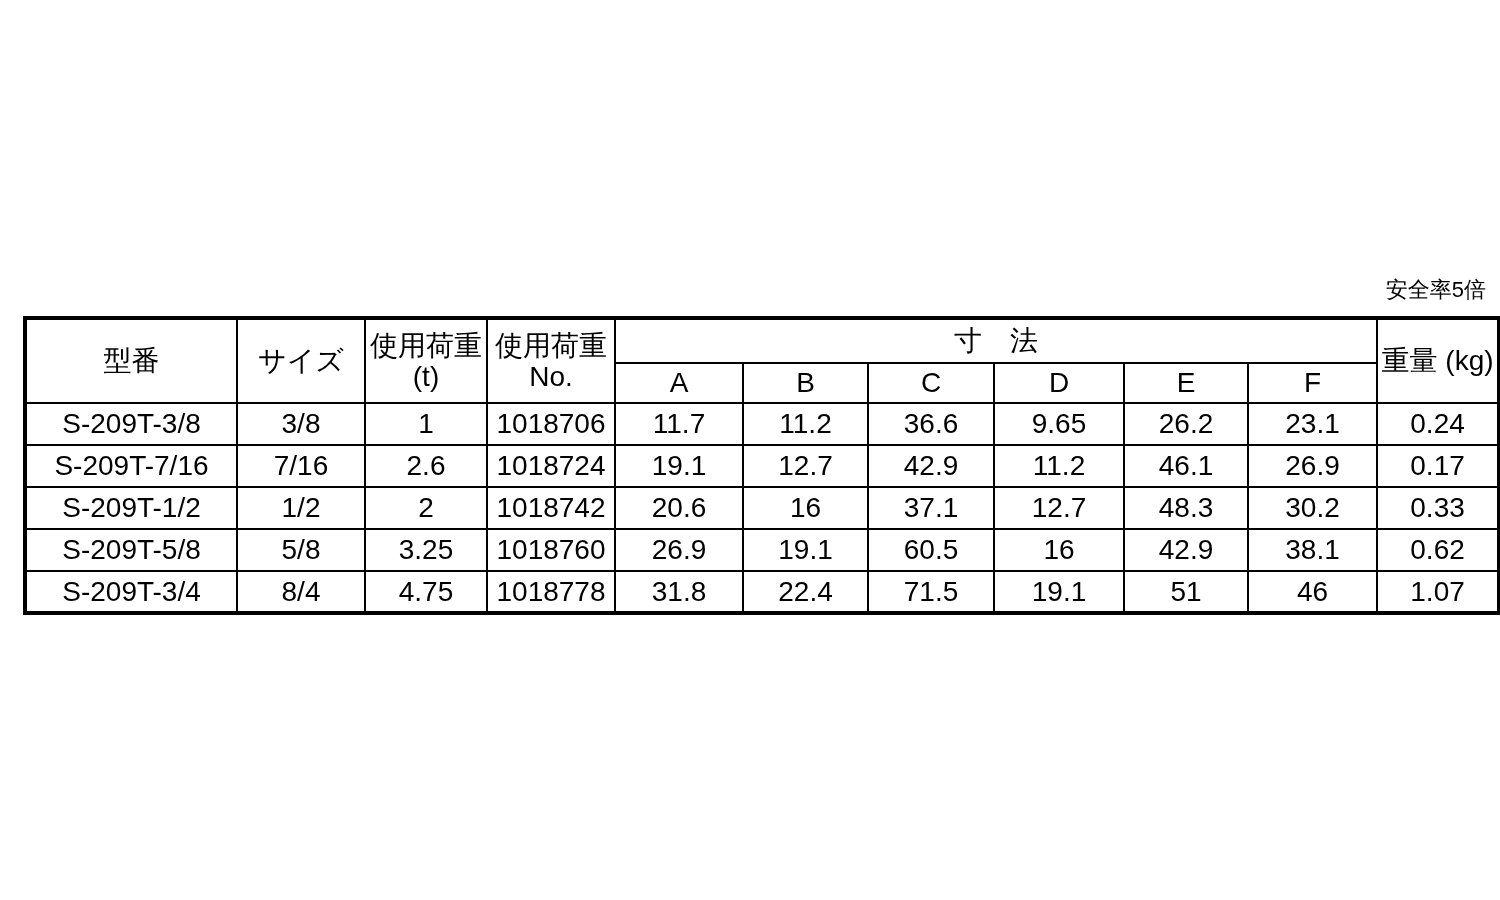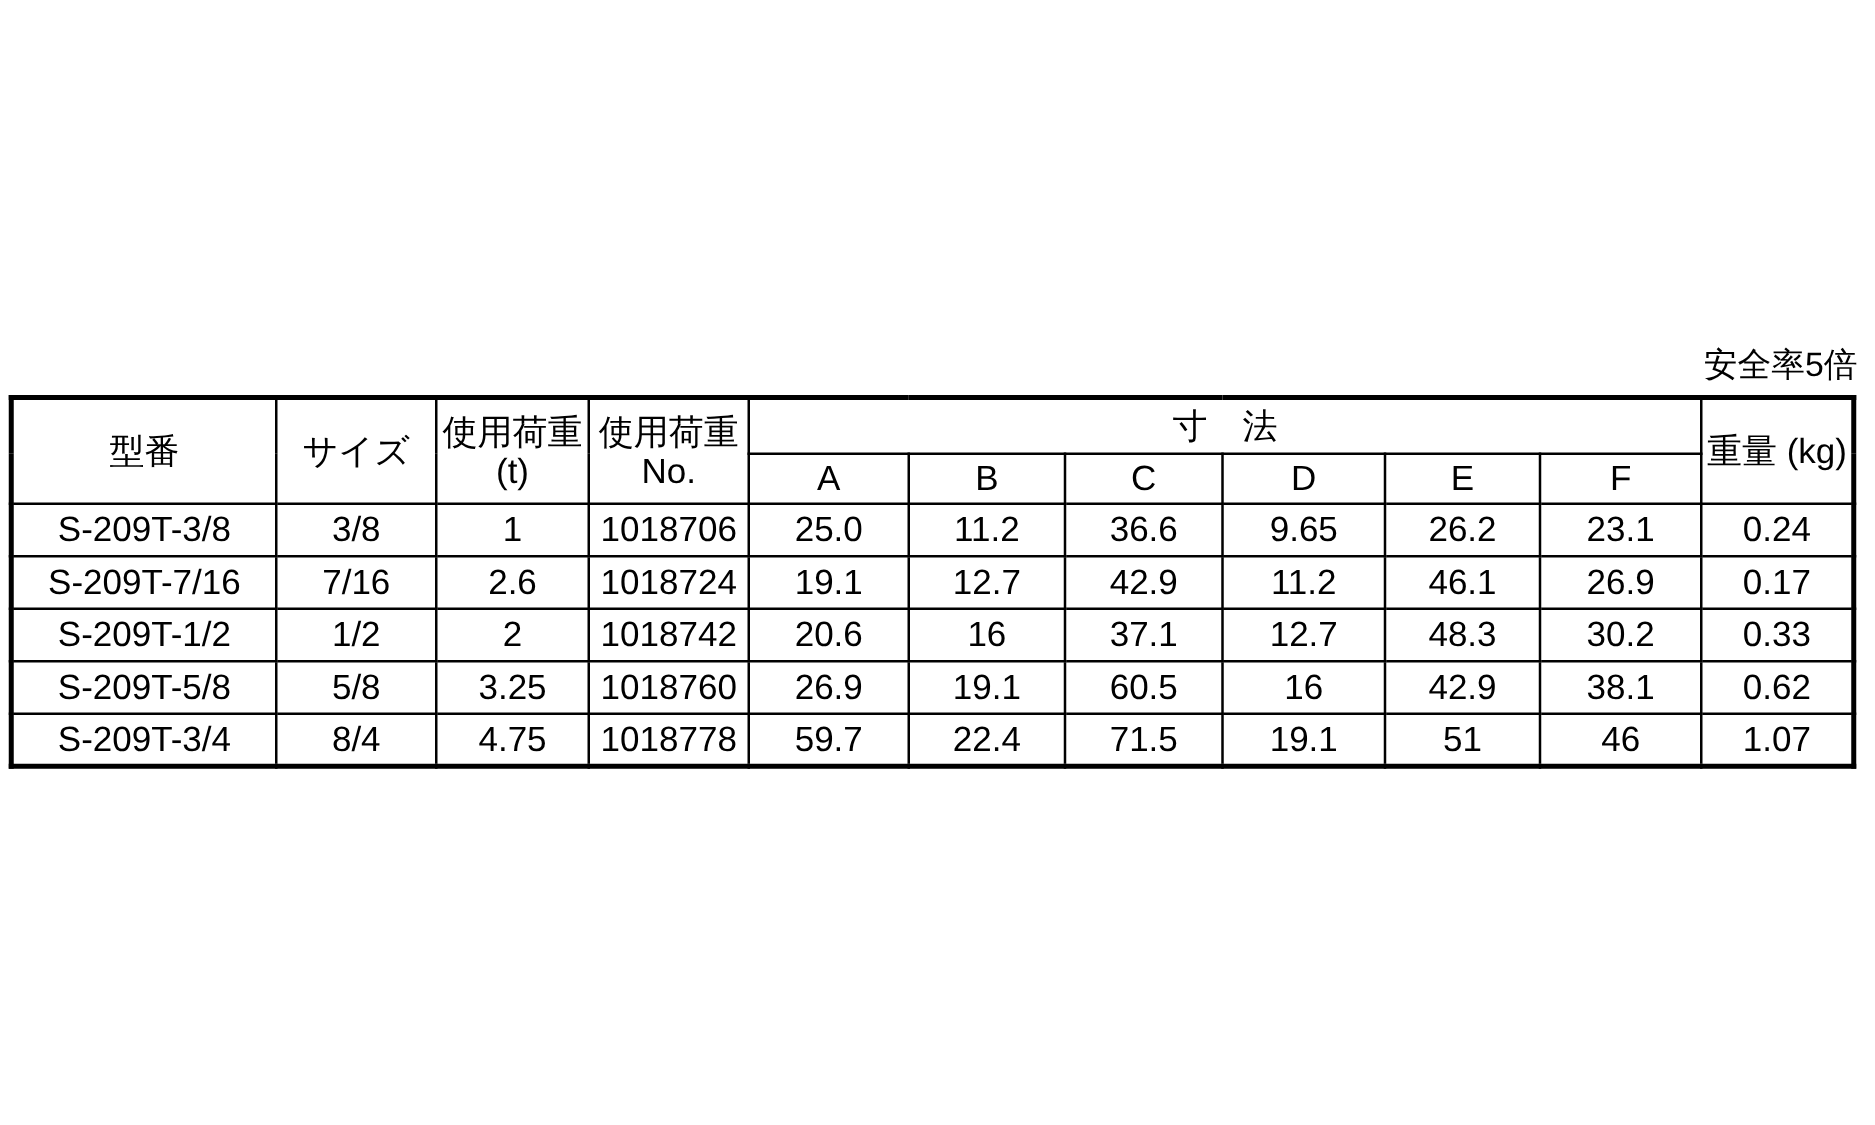--- a/index.html
+++ b/index.html
@@ -8,27 +8,27 @@
     width: 1500px;
     height: 900px;
     background: #ffffff;
     color: #000000;
     font-family: "Liberation Sans", sans-serif;
   }
   .note {
     position: absolute;
     top: 278px;
     right: 14px;
-    font-size: 27px;
+    font-size: 22px;
     line-height: 1.1;
     white-space: nowrap;
   }
   table.spec {
     position: absolute;
-    left: 7px;
+    left: 23px;
     top: 316px;
     width: 1474px;
     border-collapse: collapse;
     table-layout: fixed;
     border: 4px solid #000000;
   }
   table.spec th,
   table.spec td {
     border: 2px solid #000000;
     text-align: center;
@@ -87,21 +87,21 @@
         <th>D</th>
         <th>E</th>
         <th>F</th>
       </tr>
 
       <tr class="data">
         <td>S-209T-3/8</td>
         <td>3/8</td>
         <td>1</td>
         <td>1018706</td>
-        <td>25.0</td>
+        <td>11.7</td>
         <td>11.2</td>
         <td>36.6</td>
         <td>9.65</td>
         <td>26.2</td>
         <td>23.1</td>
         <td>0.24</td>
       </tr>
       <tr class="data">
         <td>S-209T-7/16</td>
         <td>7/16</td>
@@ -139,21 +139,21 @@
         <td>16</td>
         <td>42.9</td>
         <td>38.1</td>
         <td>0.62</td>
       </tr>
       <tr class="data">
         <td>S-209T-3/4</td>
         <td>8/4</td>
         <td>4.75</td>
         <td>1018778</td>
-        <td>59.7</td>
+        <td>31.8</td>
         <td>22.4</td>
         <td>71.5</td>
         <td>19.1</td>
         <td>51</td>
         <td>46</td>
         <td>1.07</td>
       </tr>
     </tbody>
   </table>
 

